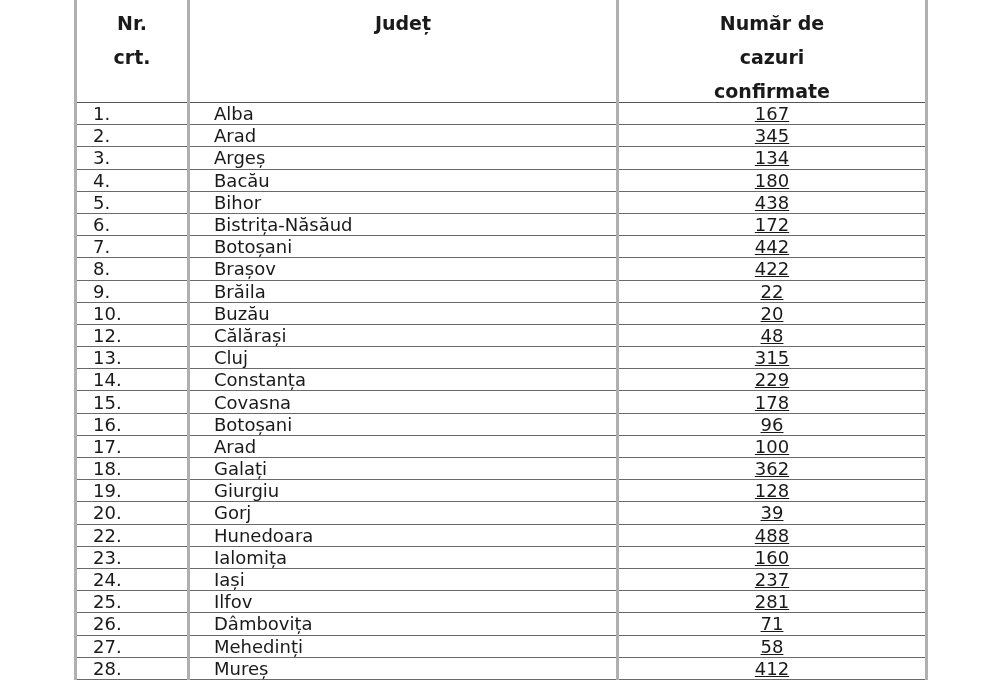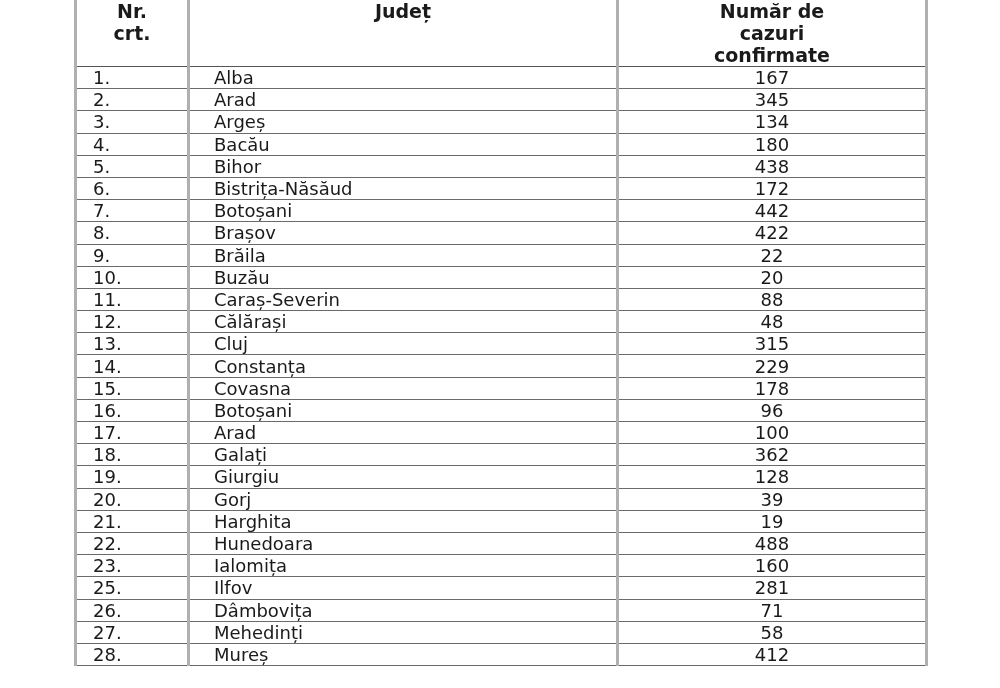--- a/index.html
+++ b/index.html
@@ -6,22 +6,22 @@
     body { width: 1000px; height: 688px; overflow: hidden; position: relative; font-family: "DejaVu Sans", sans-serif; color: #1a1a1a; }
     .tbl { position: absolute; left: 74px; top: -2px; border-collapse: collapse; table-layout: fixed; width: 851px; }
     .tbl col.c1 { width: 113px; }
     .tbl col.c2 { width: 429px; }
     .tbl col.c3 { width: 309px; }
     .tbl th, .tbl td { border-left: 3px solid #b0b0b0; border-right: 3px solid #b0b0b0; padding: 0; }
     .tbl th { font-weight: bold; font-size: 19px; line-height: 22px; vertical-align: top; text-align: center; height: 66px; border-bottom: 1px solid #555; padding-top: 2px; }
     .tbl td { font-size: 18px; height: 21.2px; line-height: 21px; border-bottom: 1px solid #6a6a6a; white-space: nowrap; overflow: hidden; }
     .tbl td.nr { padding-left: 16px; }
     .tbl td.jud { padding-left: 24px; }
-    .tbl td.val { text-align: center; }
-    .hdr-line { display: block; }
+    .tbl td.val { text-align: center; text-decoration: underline; }
+    .hdr-line { display: block; margin-top: 12px; }
   </style>
 </head>
 <body>
 
 <table class="tbl">
   <colgroup>
       <col class="c1">
       <col class="c2">
       <col class="c3">
     </colgroup>
@@ -86,25 +86,20 @@
         <td class="nr">9.</td>
         <td class="jud">Brăila</td>
         <td class="val">22</td>
       </tr>
       <tr>
         <td class="nr">10.</td>
         <td class="jud">Buzău</td>
         <td class="val">20</td>
       </tr>
       <tr>
-        <td class="nr">11.</td>
-        <td class="jud">Caraș-Severin</td>
-        <td class="val">88</td>
-      </tr>
-      <tr>
         <td class="nr">12.</td>
         <td class="jud">Călărași</td>
         <td class="val">48</td>
       </tr>
       <tr>
         <td class="nr">13.</td>
         <td class="jud">Cluj</td>
         <td class="val">315</td>
       </tr>
       <tr>
@@ -136,33 +131,33 @@
         <td class="nr">19.</td>
         <td class="jud">Giurgiu</td>
         <td class="val">128</td>
       </tr>
       <tr>
         <td class="nr">20.</td>
         <td class="jud">Gorj</td>
         <td class="val">39</td>
       </tr>
       <tr>
-        <td class="nr">21.</td>
-        <td class="jud">Harghita</td>
-        <td class="val">19</td>
-      </tr>
-      <tr>
         <td class="nr">22.</td>
         <td class="jud">Hunedoara</td>
         <td class="val">488</td>
       </tr>
       <tr>
         <td class="nr">23.</td>
         <td class="jud">Ialomița</td>
         <td class="val">160</td>
+      </tr>
+      <tr>
+        <td class="nr">24.</td>
+        <td class="jud">Iași</td>
+        <td class="val">237</td>
       </tr>
       <tr>
         <td class="nr">25.</td>
         <td class="jud">Ilfov</td>
         <td class="val">281</td>
       </tr>
       <tr>
         <td class="nr">26.</td>
         <td class="jud">Dâmbovița</td>
         <td class="val">71</td>

